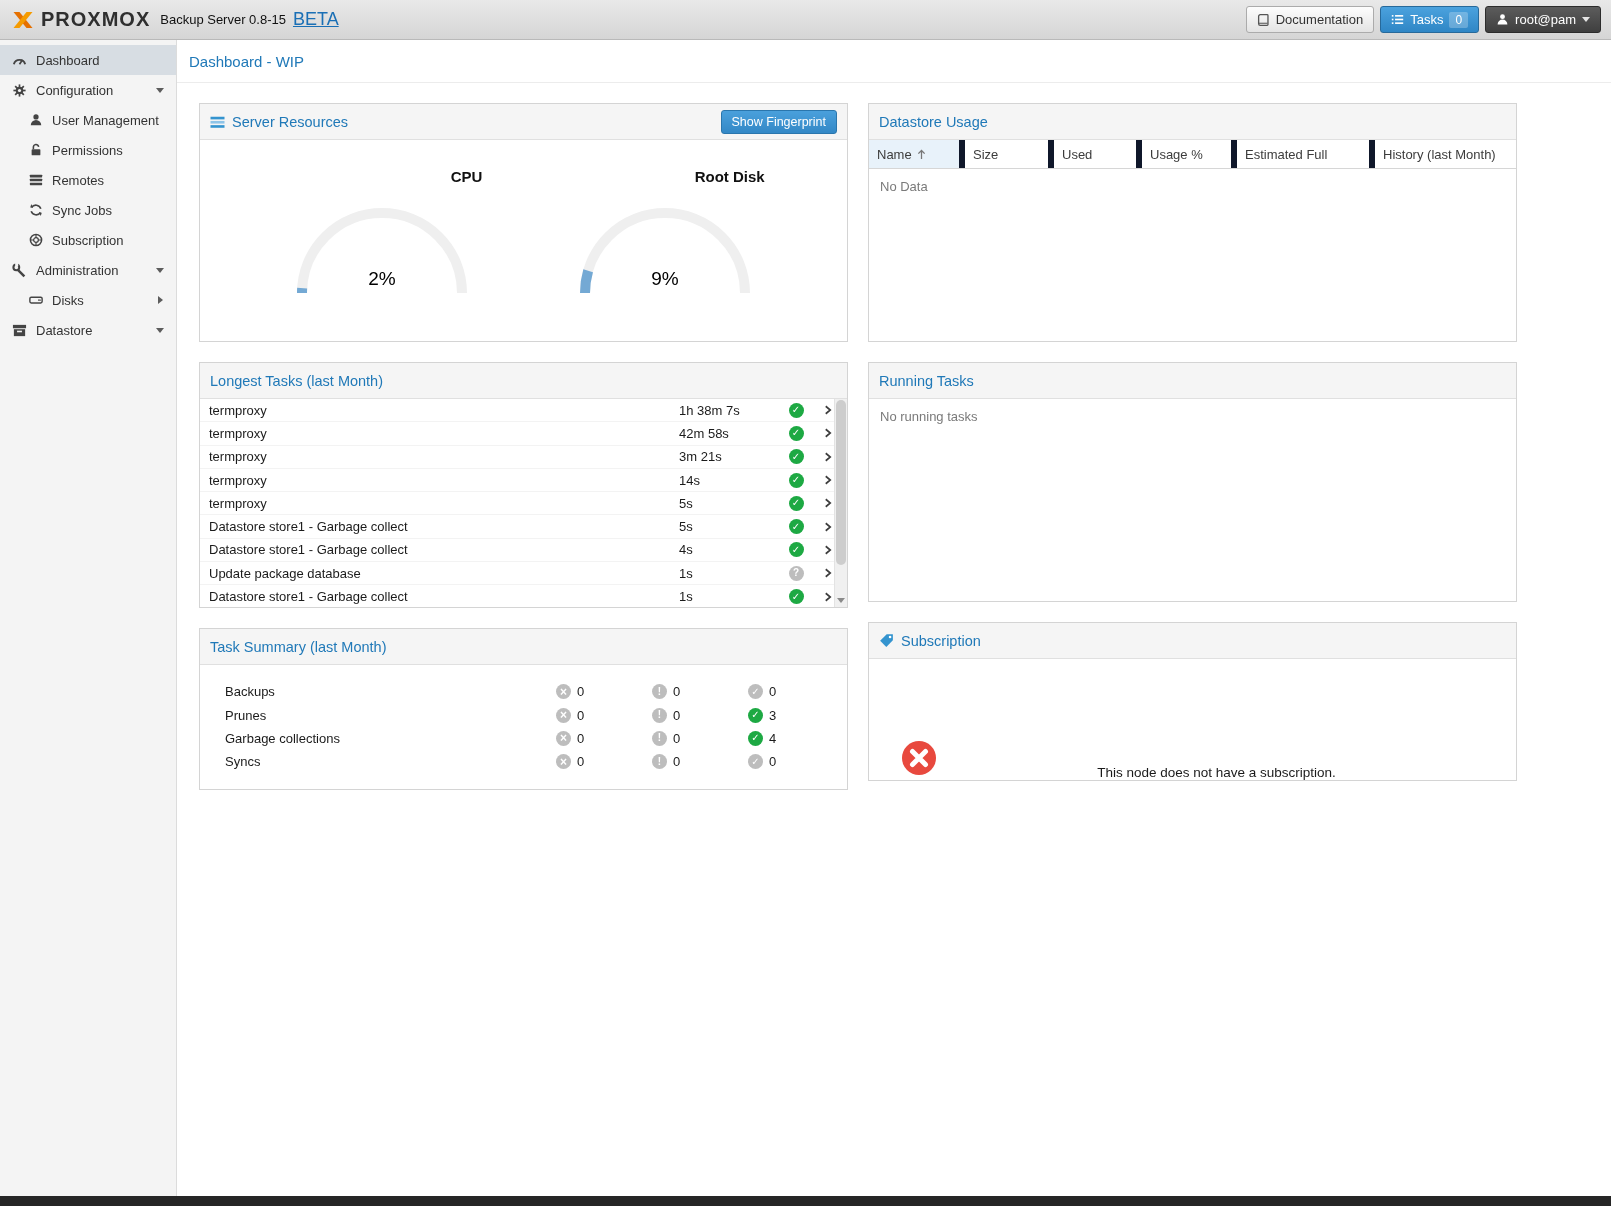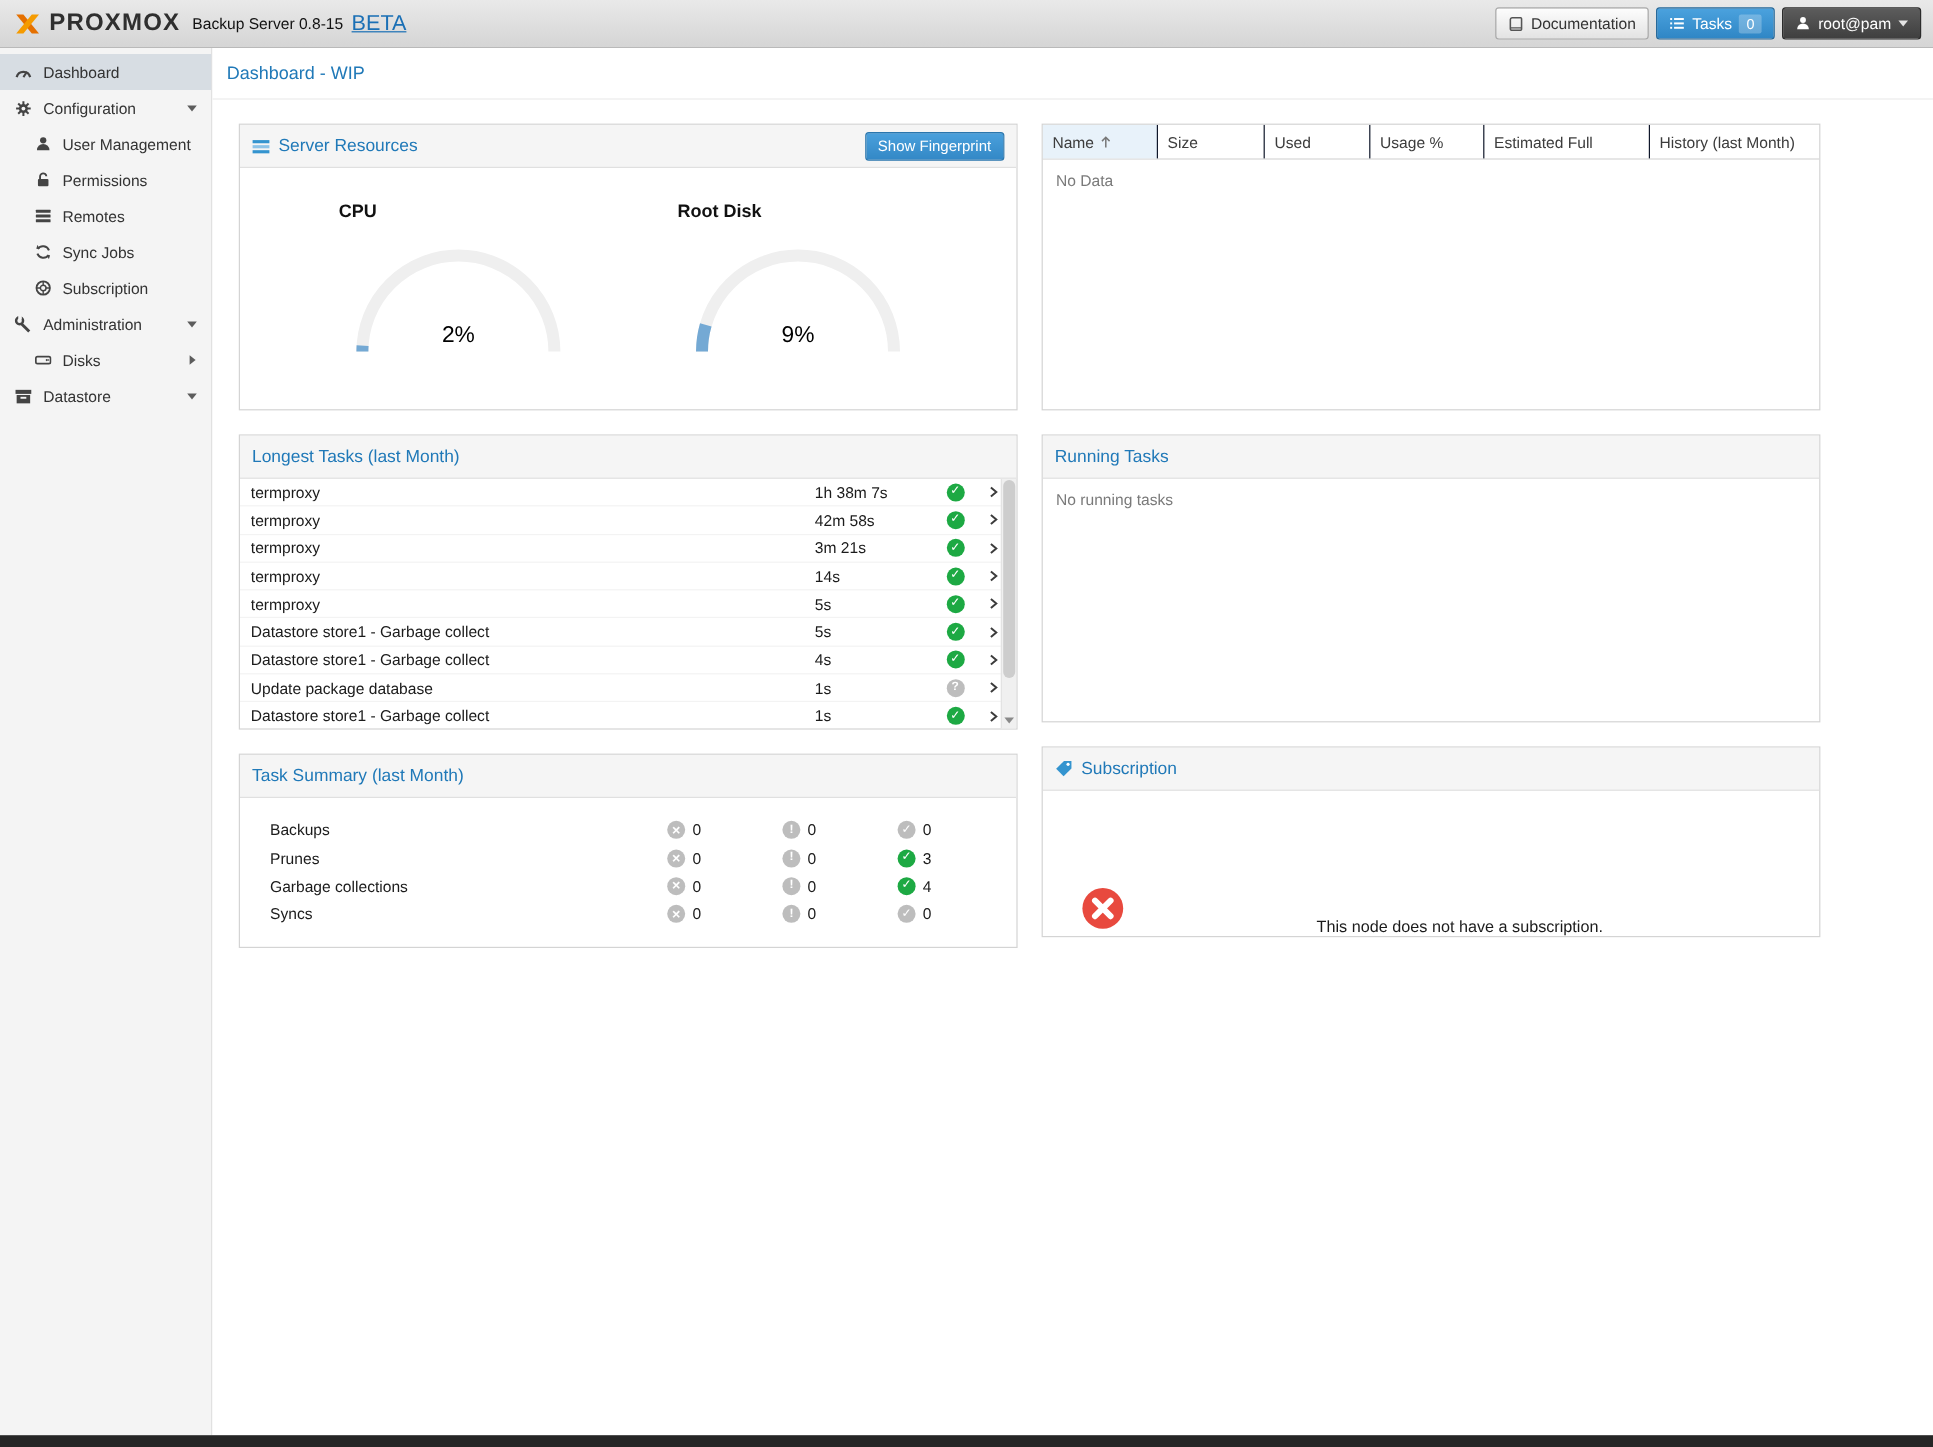--- a/index.html
+++ b/index.html
@@ -43,27 +43,27 @@
 
   #panel-server-resources{height:239px}
   #panel-datastore-usage{height:239px}
   #panel-longest-tasks{height:246px}
   #panel-running-tasks{height:240px}
   #panel-task-summary{height:162px}
   #panel-subscription{height:159px}
 
   
   .gauges{display:flex;justify-content:space-evenly;padding-top:28px}
-  .gauge{width:200px;text-align:left}
+  .gauge{width:200px;text-align:right}
   .gauge-label{font-size:15px;font-weight:bold;color:#111;margin-bottom:14px}
   .gauge svg{display:block;margin:0 auto}
 
   
   .grid-header{display:grid;grid-template-columns:96px 89px 88px 95px 138px 1fr;border-bottom:1px solid #d6d6d6}
-  .grid-header .cell{padding:0 8px;height:28px;display:flex;align-items:center;gap:5px;font-size:13px;color:#3c3c3c;border-right:1px solid #0f172a;cursor:pointer;white-space:nowrap;overflow:hidden}
+  .grid-header .cell{padding:0 8px;height:28px;display:flex;align-items:center;gap:5px;font-size:13px;color:#3c3c3c;border-right:6px solid #0f172a;cursor:pointer;white-space:nowrap;overflow:hidden}
   .grid-header .cell:last-child{border-right:none}
   .grid-header .cell.sorted{background:#e8f2fa}
   .empty-text{padding:10px 11px;font-size:13px;color:#7a7a7a}
 
   
   .task-grid{position:relative;height:209px;overflow:hidden;padding-right:4px}
   .task-row{display:grid;grid-template-columns:1fr 100px 34px 30px;align-items:center;height:23.3px;padding-left:9px;font-size:13px;color:#1b1b1b;border-bottom:1px solid #f3f3f3;cursor:pointer}
   .task-name,.task-duration{white-space:nowrap;overflow:hidden;text-overflow:ellipsis}
   .cellc{display:flex;align-items:center;justify-content:center}
 
@@ -506,20 +506,23 @@
               </span>
           </div>
         </div>
       </section>
 
     </div>
 
     <div class="col">
 
       <section class="panel" id="panel-datastore-usage">
+        <div class="panel-header">
+          <span class="panel-title">Datastore Usage</span>
+        </div>
         <div class="grid-header">
           <div class="cell sorted">
             <span>Name</span>
             <span style="display:inline-flex">
               <svg width="9" height="11" viewBox="0 0 10 12">
                   <path d="M5 11 V2 M1.5 5 L5 1.5 L8.5 5" stroke="#777" stroke-width="1.4" fill="none"></path>
                 </svg>
             </span>
           </div>
           <div class="cell">

